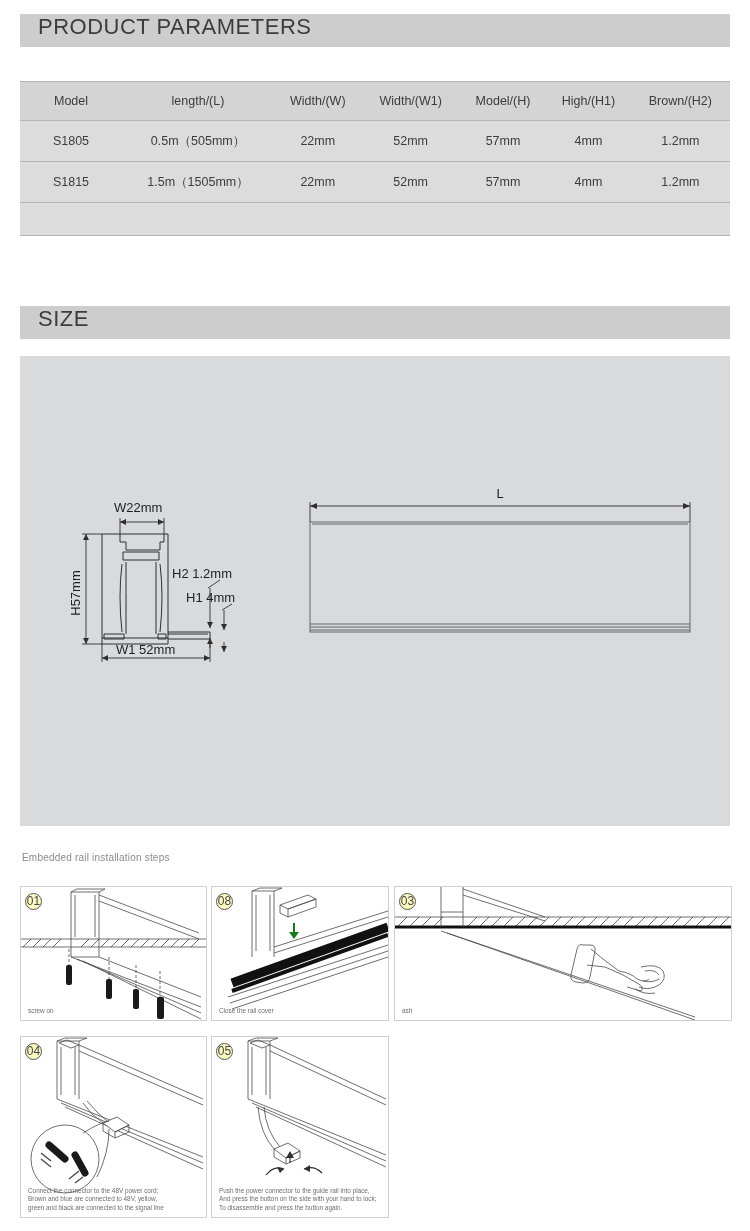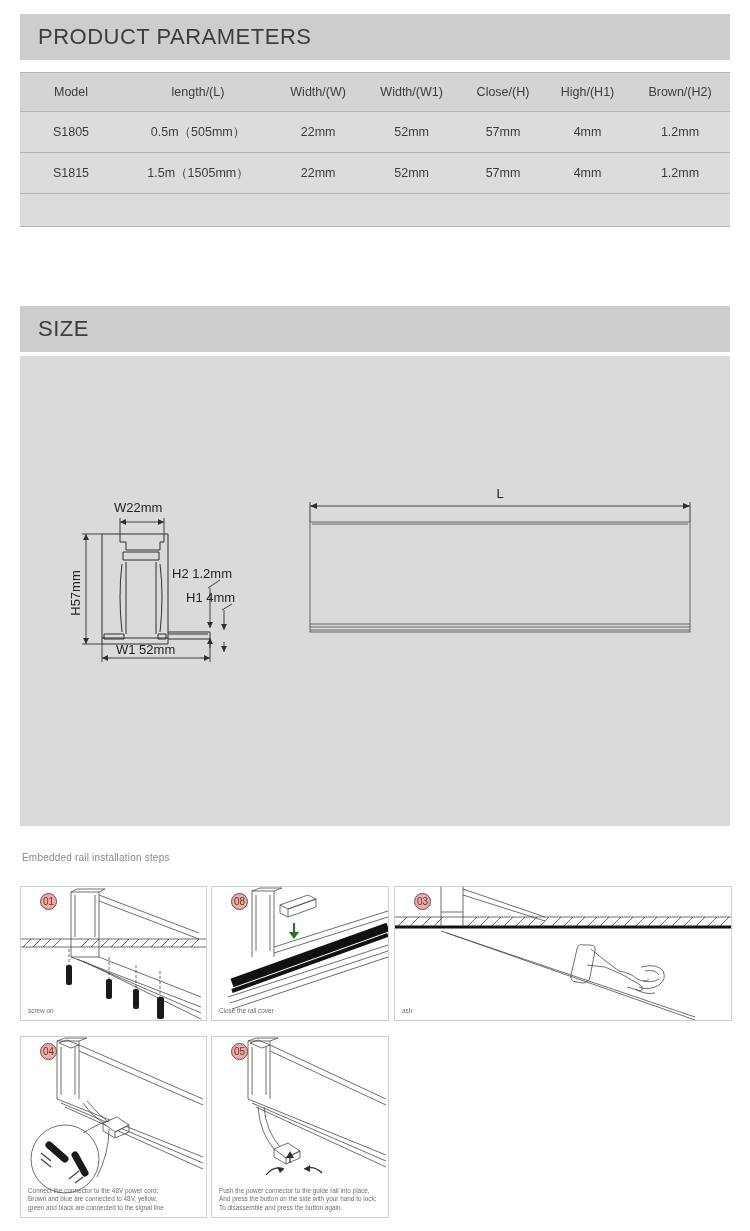--- a/index.html
+++ b/index.html
@@ -8,35 +8,35 @@
     background:#ffffff;
     font-family:"Liberation Sans", sans-serif;
     color:#3a3a3a;
     overflow:hidden;
   }
   .page{position:relative;width:750px;height:1231px;}
 
   
   .section-bar{
     position:absolute;
-    left:20px;width:710px;height:46px;
+    left:20px;width:710px;height:33px;
     background:#cdcdcd;
-    display:flex;align-items:center;
+    display:flex;align-items:flex-start;
   }
   .section-bar .title{
     font-size:22px;
     font-weight:400;
     letter-spacing:.5px;
     color:#3c3c3c;
     padding-left:18px;
   }
 
   
   .param-table{
-    position:absolute;left:20px;top:72px;
+    position:absolute;left:20px;top:81px;
     width:710px;
     border-collapse:collapse;
     background:#dcdcdc;
   }
   .param-table td,.param-table th{
     border-top:1px solid #b4b4b4;
     border-bottom:1px solid #b4b4b4;
     font-weight:400;
     font-size:12.5px;
     color:#3c3c3c;
@@ -74,25 +74,25 @@
     position:absolute;left:22px;top:852px;
     font-size:10px;color:#8a8a8a;letter-spacing:.2px;
   }
   .panel{
     position:absolute;
     border:1px solid #cfcfcf;
     background:#ffffff;
     overflow:hidden;
   }
   .badge{
-    position:absolute;left:19px;top:6px;
+    position:absolute;left:4px;top:6px;
     width:15px;height:15px;border-radius:50%;
     border:1px solid #555;
-    font-size:10px;line-height:15px;text-align:center;
-    color:#444;background:#fca5a5;z-index:5;
+    font-size:12px;line-height:15px;text-align:center;
+    color:#444;background:#fef9c3;z-index:5;
   }
   .cap{
     position:absolute;left:7px;bottom:5px;
     font-size:6.4px;line-height:8.4px;
     color:#6e6e6e;z-index:5;
     white-space:pre-line;
   }
   .p1{left:20px;top:886px;width:185px;height:133px;}
   .p2{left:211px;top:886px;width:176px;height:133px;}
   .p3{left:394px;top:886px;width:336px;height:133px;}
@@ -114,21 +114,21 @@
     <span class="title">PRODUCT PARAMETERS</span>
   </div>
 
   <table class="param-table">
     <thead>
       <tr>
         <th class="col-model">Model</th>
         <th class="col-len">length/(L)</th>
         <th>Width/(W)</th>
         <th>Width/(W1)</th>
-        <th>Close/(H)</th>
+        <th>Model/(H)</th>
         <th>High/(H1)</th>
         <th>Brown/(H2)</th>
       </tr>
     </thead>
     <tbody>
       <tr>
         <td>S1805</td>
         <td>0.5m（505mm）</td>
         <td>22mm</td>
         <td>52mm</td>

